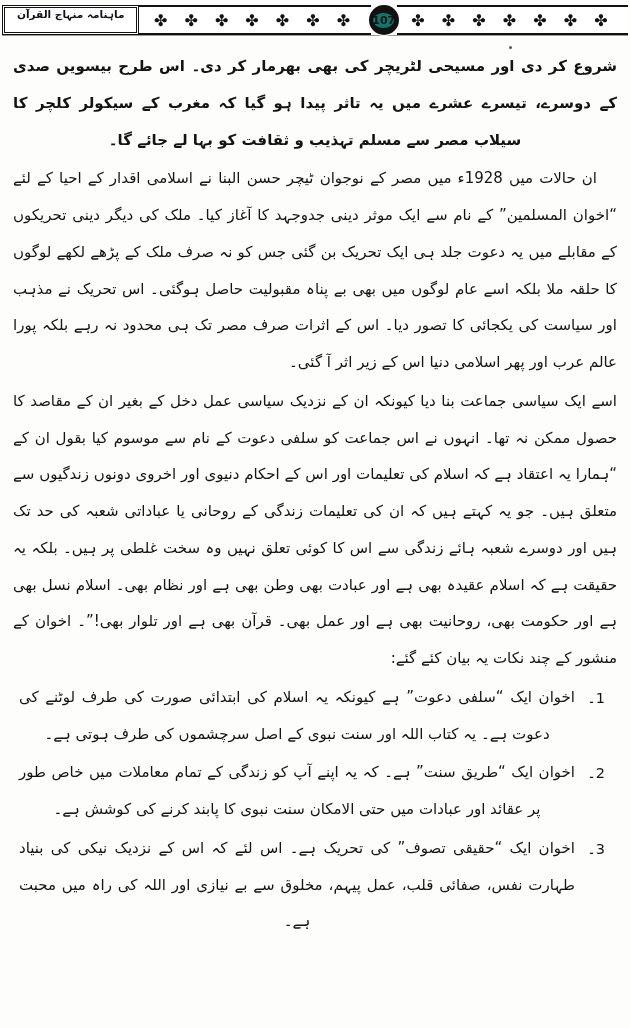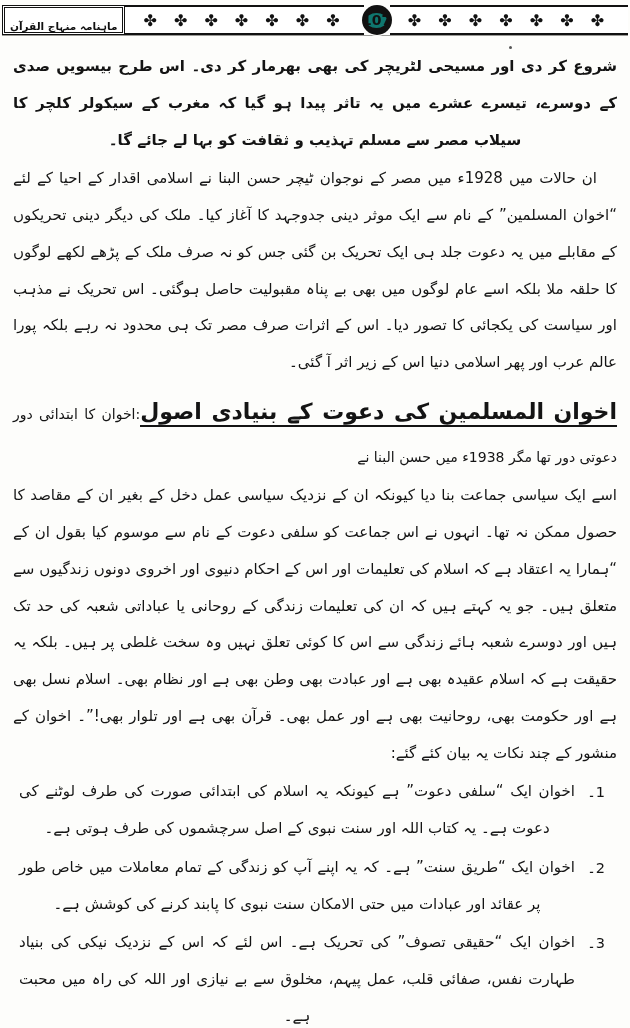--- a/index.html
+++ b/index.html
@@ -23,23 +23,23 @@
     display: flex;
     align-items: stretch;
     direction: ltr;
     border-bottom: 1px solid #9a9a96;
   }
   .label-box {
     flex: 0 0 auto;
     border: 3px double #111;
     background: #fff;
     display: flex;
-    align-items: flex-end;
+    align-items: flex-start;
     justify-content: center;
-    padding: 0 5px;
+    padding: 0 12px;
     font-size: 10.5px;
     font-weight: bold;
     white-space: nowrap;
     direction: rtl;
     color: #111;
   }
   .ornament-strip {
     flex: 1 1 auto;
     border-top: 2px solid #111;
     border-bottom: 2px solid #111;
@@ -66,21 +66,21 @@
     z-index: 2;
     box-shadow: 0 0 0 1px #fdfdfb;
   }
   .page-badge-inner {
     width: 21px; height: 15px;
     background: #0f766e;
     border-radius: 50%;
     display: flex;
     align-items: center;
     justify-content: center;
-    font-size: 14px;
+    font-size: 11px;
     font-weight: bold;
     color: #111;
     letter-spacing: 0;
   }
   
   .body-text {
     position: absolute;
     top: 48px; right: 13px; left: 13px;
     font-size: 15px;
     line-height: 2.45;
@@ -140,23 +140,20 @@
   </div>
 
   <div class="speck" style="top:46px; right:118px; width:3px; height:3px;"></div>
 
   <div class="body-text">
 
     <p class="para para-center-last">شروع کر دی اور مسیحی لٹریچر کی بھی بھرمار کر دی۔ اس طرح بیسویں صدی کے دوسرے، تیسرے عشرے میں یہ تاثر پیدا ہو گیا کہ مغرب کے سیکولر کلچر کا سیلاب مصر سے مسلم تہذیب و ثقافت کو بہا لے جائے گا۔</p>
 
     <p class="para para-indent">ان حالات میں 1928ء میں مصر کے نوجوان ٹیچر حسن البنا نے اسلامی اقدار کے احیا کے لئے “اخوان المسلمین” کے نام سے ایک موثر دینی جدوجہد کا آغاز کیا۔ ملک کی دیگر دینی تحریکوں کے مقابلے میں یہ دعوت جلد ہی ایک تحریک بن گئی جس کو نہ صرف ملک کے پڑھے لکھے لوگوں کا حلقہ ملا بلکہ اسے عام لوگوں میں بھی بے پناہ مقبولیت حاصل ہوگئی۔ اس تحریک نے مذہب اور سیاست کی یکجائی کا تصور دیا۔ اس کے اثرات صرف مصر تک ہی محدود نہ رہے بلکہ پورا عالم عرب اور پھر اسلامی دنیا اس کے زیر اثر آ گئی۔</p>
 
-    <div class="heading-line">
-      <span class="heading-main">اخوان المسلمین کی دعوت کے بنیادی اصول</span><span class="heading-tail">:اخوان کا ابتدائی دور دعوتی دور تھا مگر 1938ء میں حسن البنا نے</span>
-    </div>
 
     <p class="para">اسے ایک سیاسی جماعت بنا دیا کیونکہ ان کے نزدیک سیاسی عمل دخل کے بغیر ان کے مقاصد کا حصول ممکن نہ تھا۔ انہوں نے اس جماعت کو سلفی دعوت کے نام سے موسوم کیا بقول ان کے “ہمارا یہ اعتقاد ہے کہ اسلام کی تعلیمات اور اس کے احکام دنیوی اور اخروی دونوں زندگیوں سے متعلق ہیں۔ جو یہ کہتے ہیں کہ ان کی تعلیمات زندگی کے روحانی یا عباداتی شعبہ کی حد تک ہیں اور دوسرے شعبہ ہائے زندگی سے اس کا کوئی تعلق نہیں وہ سخت غلطی پر ہیں۔ بلکہ یہ حقیقت ہے کہ اسلام عقیدہ بھی ہے اور عبادت بھی وطن بھی ہے اور نظام بھی۔ اسلام نسل بھی ہے اور حکومت بھی، روحانیت بھی ہے اور عمل بھی۔ قرآن بھی ہے اور تلوار بھی!”۔ اخوان کے منشور کے چند نکات یہ بیان کئے گئے:</p>
 
     <div class="manifesto-list">
 
       <div class="list-item">
         <span class="list-num">1۔</span>
         <span class="list-text">اخوان ایک “سلفی دعوت” ہے کیونکہ یہ اسلام کی ابتدائی صورت کی طرف لوٹنے کی دعوت ہے۔ یہ کتاب اللہ اور سنت نبوی کے اصل سرچشموں کی طرف ہوتی ہے۔</span>
       </div>
 

